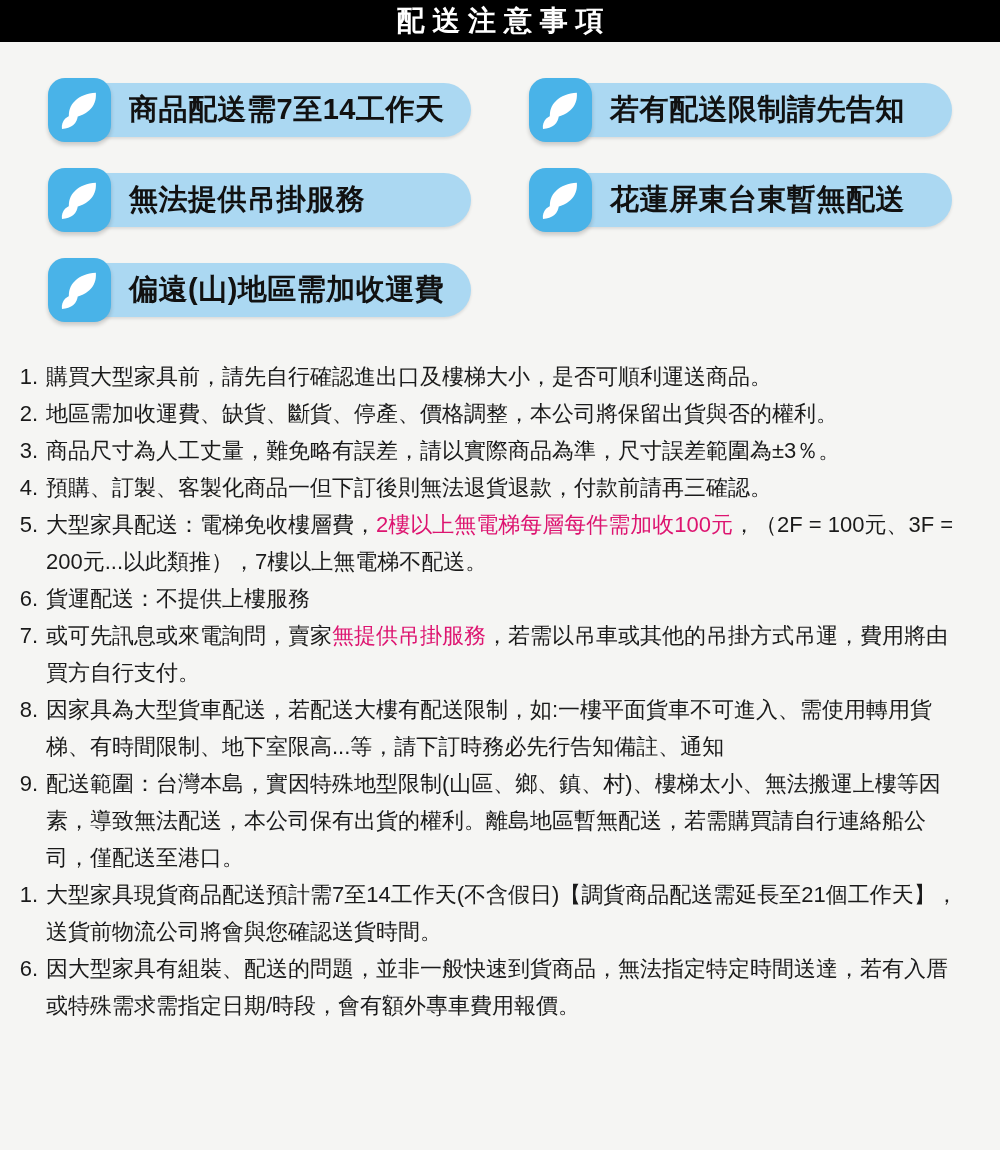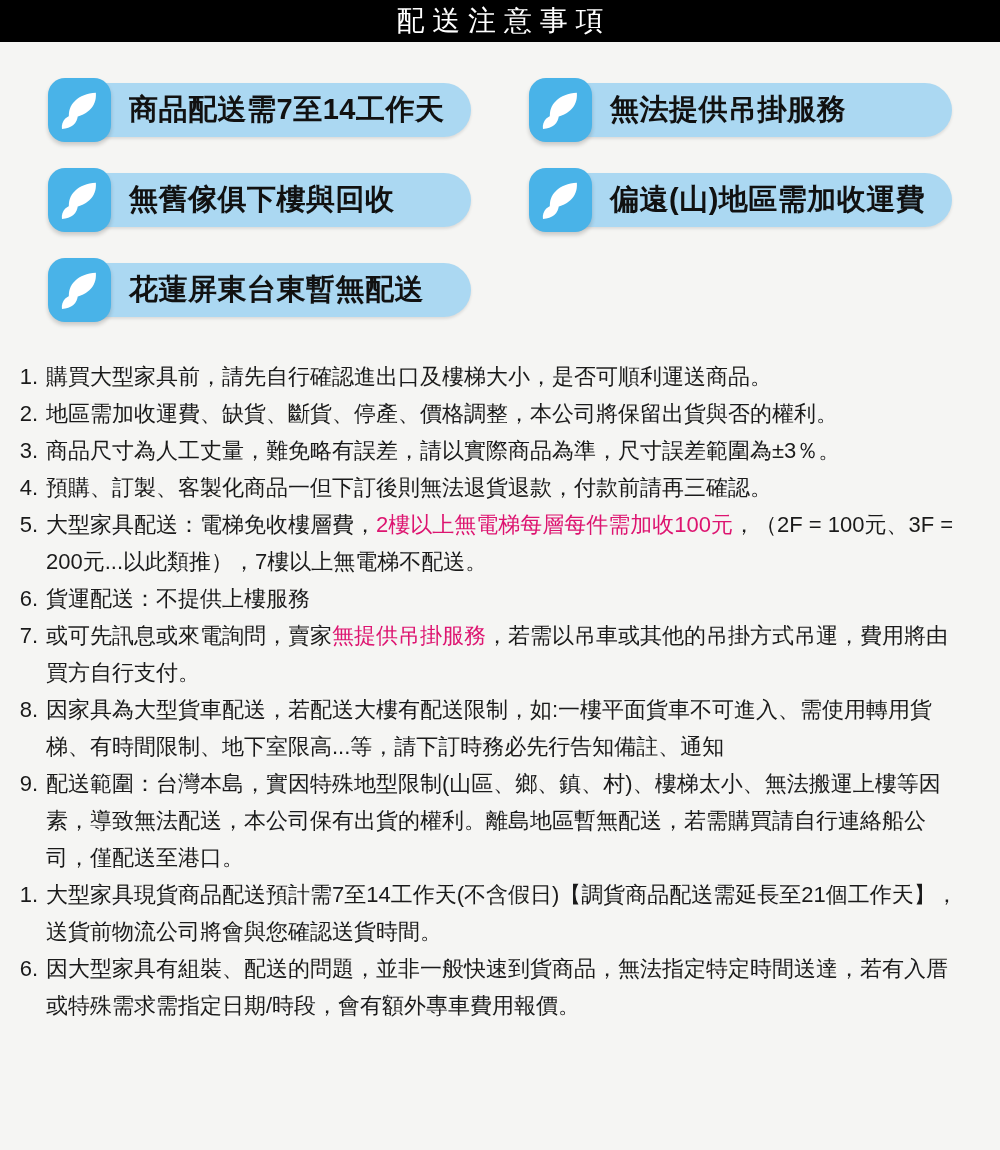--- a/index.html
+++ b/index.html
@@ -17,21 +17,21 @@
     width:1000px;min-height:1150px;
     background:var(--page-bg);
     font-family:"Liberation Sans","DejaVu Sans",sans-serif;
     color:var(--text);
   }
   .header{
     height:42px;background:var(--header-bg);
     display:flex;align-items:center;justify-content:center;
   }
   .header h1{
-    color:var(--header-text);font-size:28px;font-weight:400;
+    color:var(--header-text);font-size:28px;font-weight:700;
     letter-spacing:0.28em;text-indent:0.28em;line-height:1;
   }
   .badges{
     display:grid;grid-template-columns:1fr 1fr;
     column-gap:58px;row-gap:26px;
     padding:36px 48px 0 48px;
   }
   .badge{position:relative;height:64px;}
   .badge-pill{
     position:absolute;left:26px;right:0;top:5px;height:54px;
@@ -78,66 +78,66 @@
       <svg viewBox="0 0 100 100" aria-hidden="true">
         <path d="M25 68 C 21 38 46 13 86 11 C 89 43 64 66 25 68 Z" fill="#ffffff"></path>
         <path d="M9 93 C 6 73 23 58 45 61 C 45 80 30 93 9 93 Z" fill="#ffffff"></path>
       </svg>
     </span>
     <span class="badge-pill">
       <span class="badge-label">商品配送需7至14工作天</span>
     </span>
   </div>
 
+  <div class="badge">
+    <span class="badge-icon">
+      <svg viewBox="0 0 100 100" aria-hidden="true">
+        <path d="M25 68 C 21 38 46 13 86 11 C 89 43 64 66 25 68 Z" fill="#ffffff"></path>
+        <path d="M9 93 C 6 73 23 58 45 61 C 45 80 30 93 9 93 Z" fill="#ffffff"></path>
+      </svg>
+    </span>
+    <span class="badge-pill">
+      <span class="badge-label">若有配送限制請先告知</span>
+    </span>
+  </div>
 
   <div class="badge">
     <span class="badge-icon">
       <svg viewBox="0 0 100 100" aria-hidden="true">
         <path d="M25 68 C 21 38 46 13 86 11 C 89 43 64 66 25 68 Z" fill="#ffffff"></path>
         <path d="M9 93 C 6 73 23 58 45 61 C 45 80 30 93 9 93 Z" fill="#ffffff"></path>
       </svg>
     </span>
     <span class="badge-pill">
       <span class="badge-label">無法提供吊掛服務</span>
     </span>
   </div>
 
+
   <div class="badge">
     <span class="badge-icon">
       <svg viewBox="0 0 100 100" aria-hidden="true">
         <path d="M25 68 C 21 38 46 13 86 11 C 89 43 64 66 25 68 Z" fill="#ffffff"></path>
         <path d="M9 93 C 6 73 23 58 45 61 C 45 80 30 93 9 93 Z" fill="#ffffff"></path>
       </svg>
     </span>
     <span class="badge-pill">
-      <span class="badge-label">無舊傢俱下樓與回收</span>
+      <span class="badge-label">花蓮屏東台東暫無配送</span>
     </span>
   </div>
 
   <div class="badge">
     <span class="badge-icon">
       <svg viewBox="0 0 100 100" aria-hidden="true">
         <path d="M25 68 C 21 38 46 13 86 11 C 89 43 64 66 25 68 Z" fill="#ffffff"></path>
         <path d="M9 93 C 6 73 23 58 45 61 C 45 80 30 93 9 93 Z" fill="#ffffff"></path>
       </svg>
     </span>
     <span class="badge-pill">
       <span class="badge-label">偏遠(山)地區需加收運費</span>
-    </span>
-  </div>
-
-  <div class="badge">
-    <span class="badge-icon">
-      <svg viewBox="0 0 100 100" aria-hidden="true">
-        <path d="M25 68 C 21 38 46 13 86 11 C 89 43 64 66 25 68 Z" fill="#ffffff"></path>
-        <path d="M9 93 C 6 73 23 58 45 61 C 45 80 30 93 9 93 Z" fill="#ffffff"></path>
-      </svg>
-    </span>
-    <span class="badge-pill">
-      <span class="badge-label">花蓮屏東台東暫無配送</span>
     </span>
   </div>
 </section>
 
   <ol class="notes" id="notes">
   <li class="note">
     <span class="note-num">1.</span>
     <span class="note-text"><span>購買大型家具前，請先自行確認進出口及樓梯大小，是否可順利運送商品。</span></span>
   </li>
 

